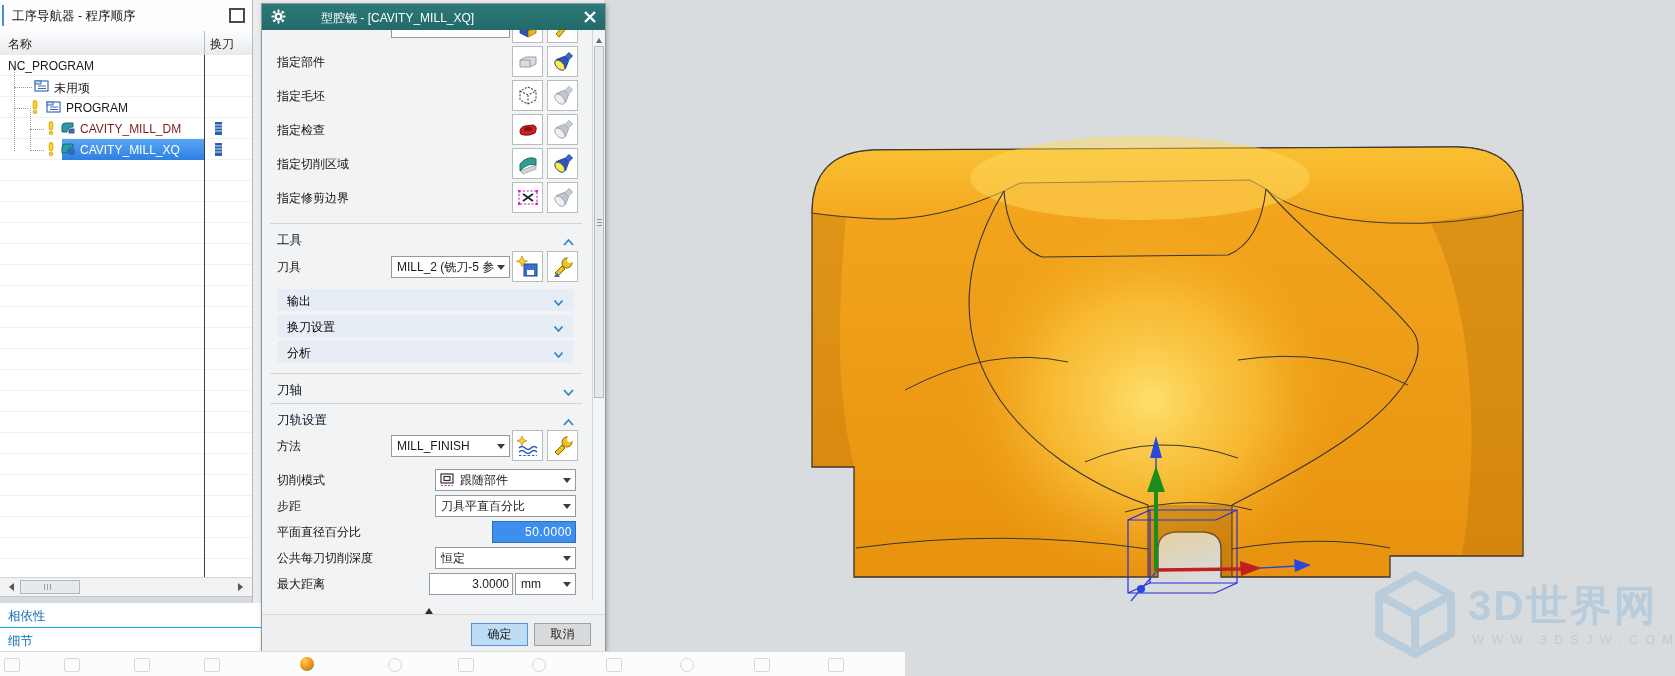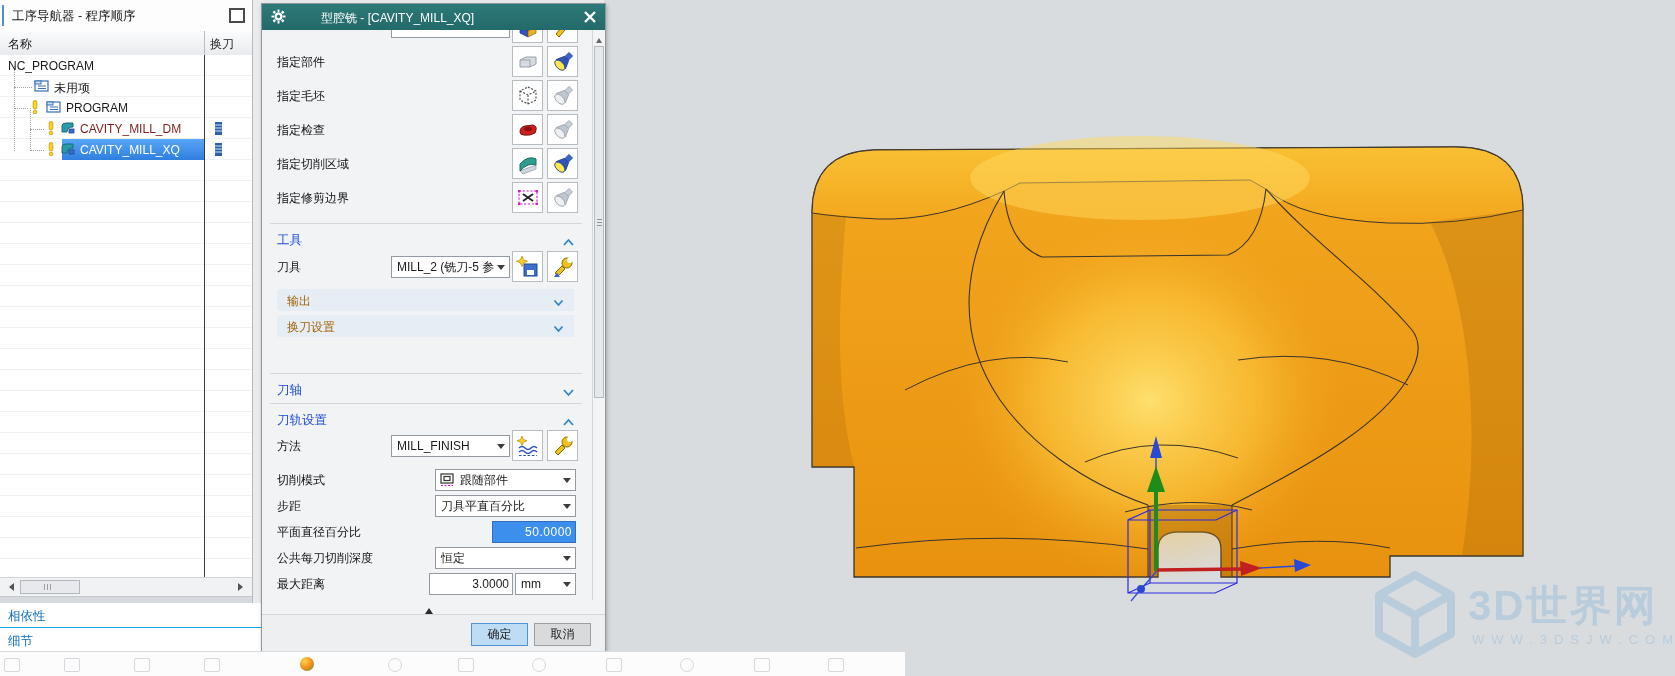--- a/index.html
+++ b/index.html
@@ -51,24 +51,24 @@
   #dlg-close{position:absolute;right:6px;top:4px;width:18px;height:18px;}
   #dlg-content{position:absolute;left:0;top:26px;width:330px;height:570px;overflow:hidden;padding-left:29px;}
   .drow{position:absolute;left:0;width:330px;}
   .dlabel{position:absolute;left:15px;white-space:nowrap;color:#141414;}
   .ibtn{position:absolute;width:31px;height:31px;background:#fff;border:1px solid #b7bcc1;box-sizing:border-box;display:flex;align-items:center;justify-content:center;}
   .dd{position:absolute;height:22px;background:#fff;border:1px solid #939aa1;box-sizing:border-box;display:flex;align-items:center;overflow:hidden;}
   .dd .txt{flex:1;padding-left:5px;white-space:nowrap;overflow:hidden;}
   .ddarr{width:0;height:0;border:4px solid transparent;border-top:5px solid #3c3c3c;margin:5px 4px 0 2px;flex:none;}
   .sep{position:absolute;left:8px;width:312px;height:1px;background:#d4d7da;}
   .shdr{position:absolute;left:0;width:330px;height:20px;}
-  .shdr .lbl{position:absolute;left:15px;top:2px;color:#1d4ed8;font-size:12.5px;}
+  .shdr .lbl{position:absolute;left:15px;top:2px;color:#0f172a;font-size:12.5px;}
   .shdr .chev{position:absolute;left:300px;top:6px;}
   .gbar{position:absolute;left:15px;width:297px;height:22px;background:#e6edf4;border-radius:2px;}
-  .gbar .lbl{position:absolute;left:10px;top:4px;color:#a16207;}
+  .gbar .lbl{position:absolute;left:10px;top:4px;color:#000000;}
   .gbar .chev{position:absolute;right:10px;top:7px;}
   .inp{position:absolute;height:22px;box-sizing:border-box;border:1px solid #939aa1;background:#fff;display:flex;align-items:center;}
   .inp.selblue{background:#3d8fee;border-color:#2f6fc0;color:#fff;justify-content:flex-end;padding-right:3px;letter-spacing:.5px;}
   .inp.num{justify-content:flex-end;padding-right:3px;}
   #dlg-scroll{position:absolute;left:330px;top:26px;width:13px;height:570px;background:#f3f4f5;border-left:1px solid #d4d7da;box-sizing:border-box;}
   #dlg-scroll .up{position:absolute;left:3px;top:5px;width:0;height:0;border:3.5px solid transparent;border-bottom:5px solid #666;}
   #dlg-thumb{position:absolute;left:1px;top:16px;width:10px;height:352px;background:#e6e8ea;border:1px solid #b5bac0;box-sizing:border-box;}
   #dlg-thumb .grip{position:absolute;left:2px;top:172px;width:5px;height:1px;background:#8f959b;box-shadow:0 3px 0 #8f959b,0 6px 0 #8f959b;}
   #dlg-footer{position:absolute;left:0;top:596px;width:343px;height:50px;}
   #dlg-footer .band{position:absolute;left:0;top:14px;width:343px;height:36px;background:#edeff1;border-top:1px solid #d5d8db;}
@@ -486,20 +486,26 @@
       <span class="chev"><svg width="11" height="8">
             <polyline class="chevline" points="1.5,1.5 5.5,6 9.5,1.5"></polyline>
           </svg></span>
     </div>
     <div class="gbar" style="top:285px;">
       <span class="lbl">换刀设置</span>
       <span class="chev"><svg width="11" height="8">
             <polyline class="chevline" points="1.5,1.5 5.5,6 9.5,1.5"></polyline>
           </svg></span>
     </div>
+    <div class="gbar" style="top:311px;">
+      <span class="lbl">分析</span>
+      <span class="chev"><svg width="11" height="8">
+            <polyline class="chevline" points="1.5,1.5 5.5,6 9.5,1.5"></polyline>
+          </svg></span>
+    </div>
 
     <div class="sep" style="top:343px;"></div>
     <div class="shdr" style="top:350px;">
       <span class="lbl">刀轴</span>
       <span class="chev"><svg width="13" height="9">
             <polyline class="chevline" points="2,2 6.5,7 11,2"></polyline>
           </svg></span>
     </div>
     <div class="sep" style="top:373px;"></div>
 

